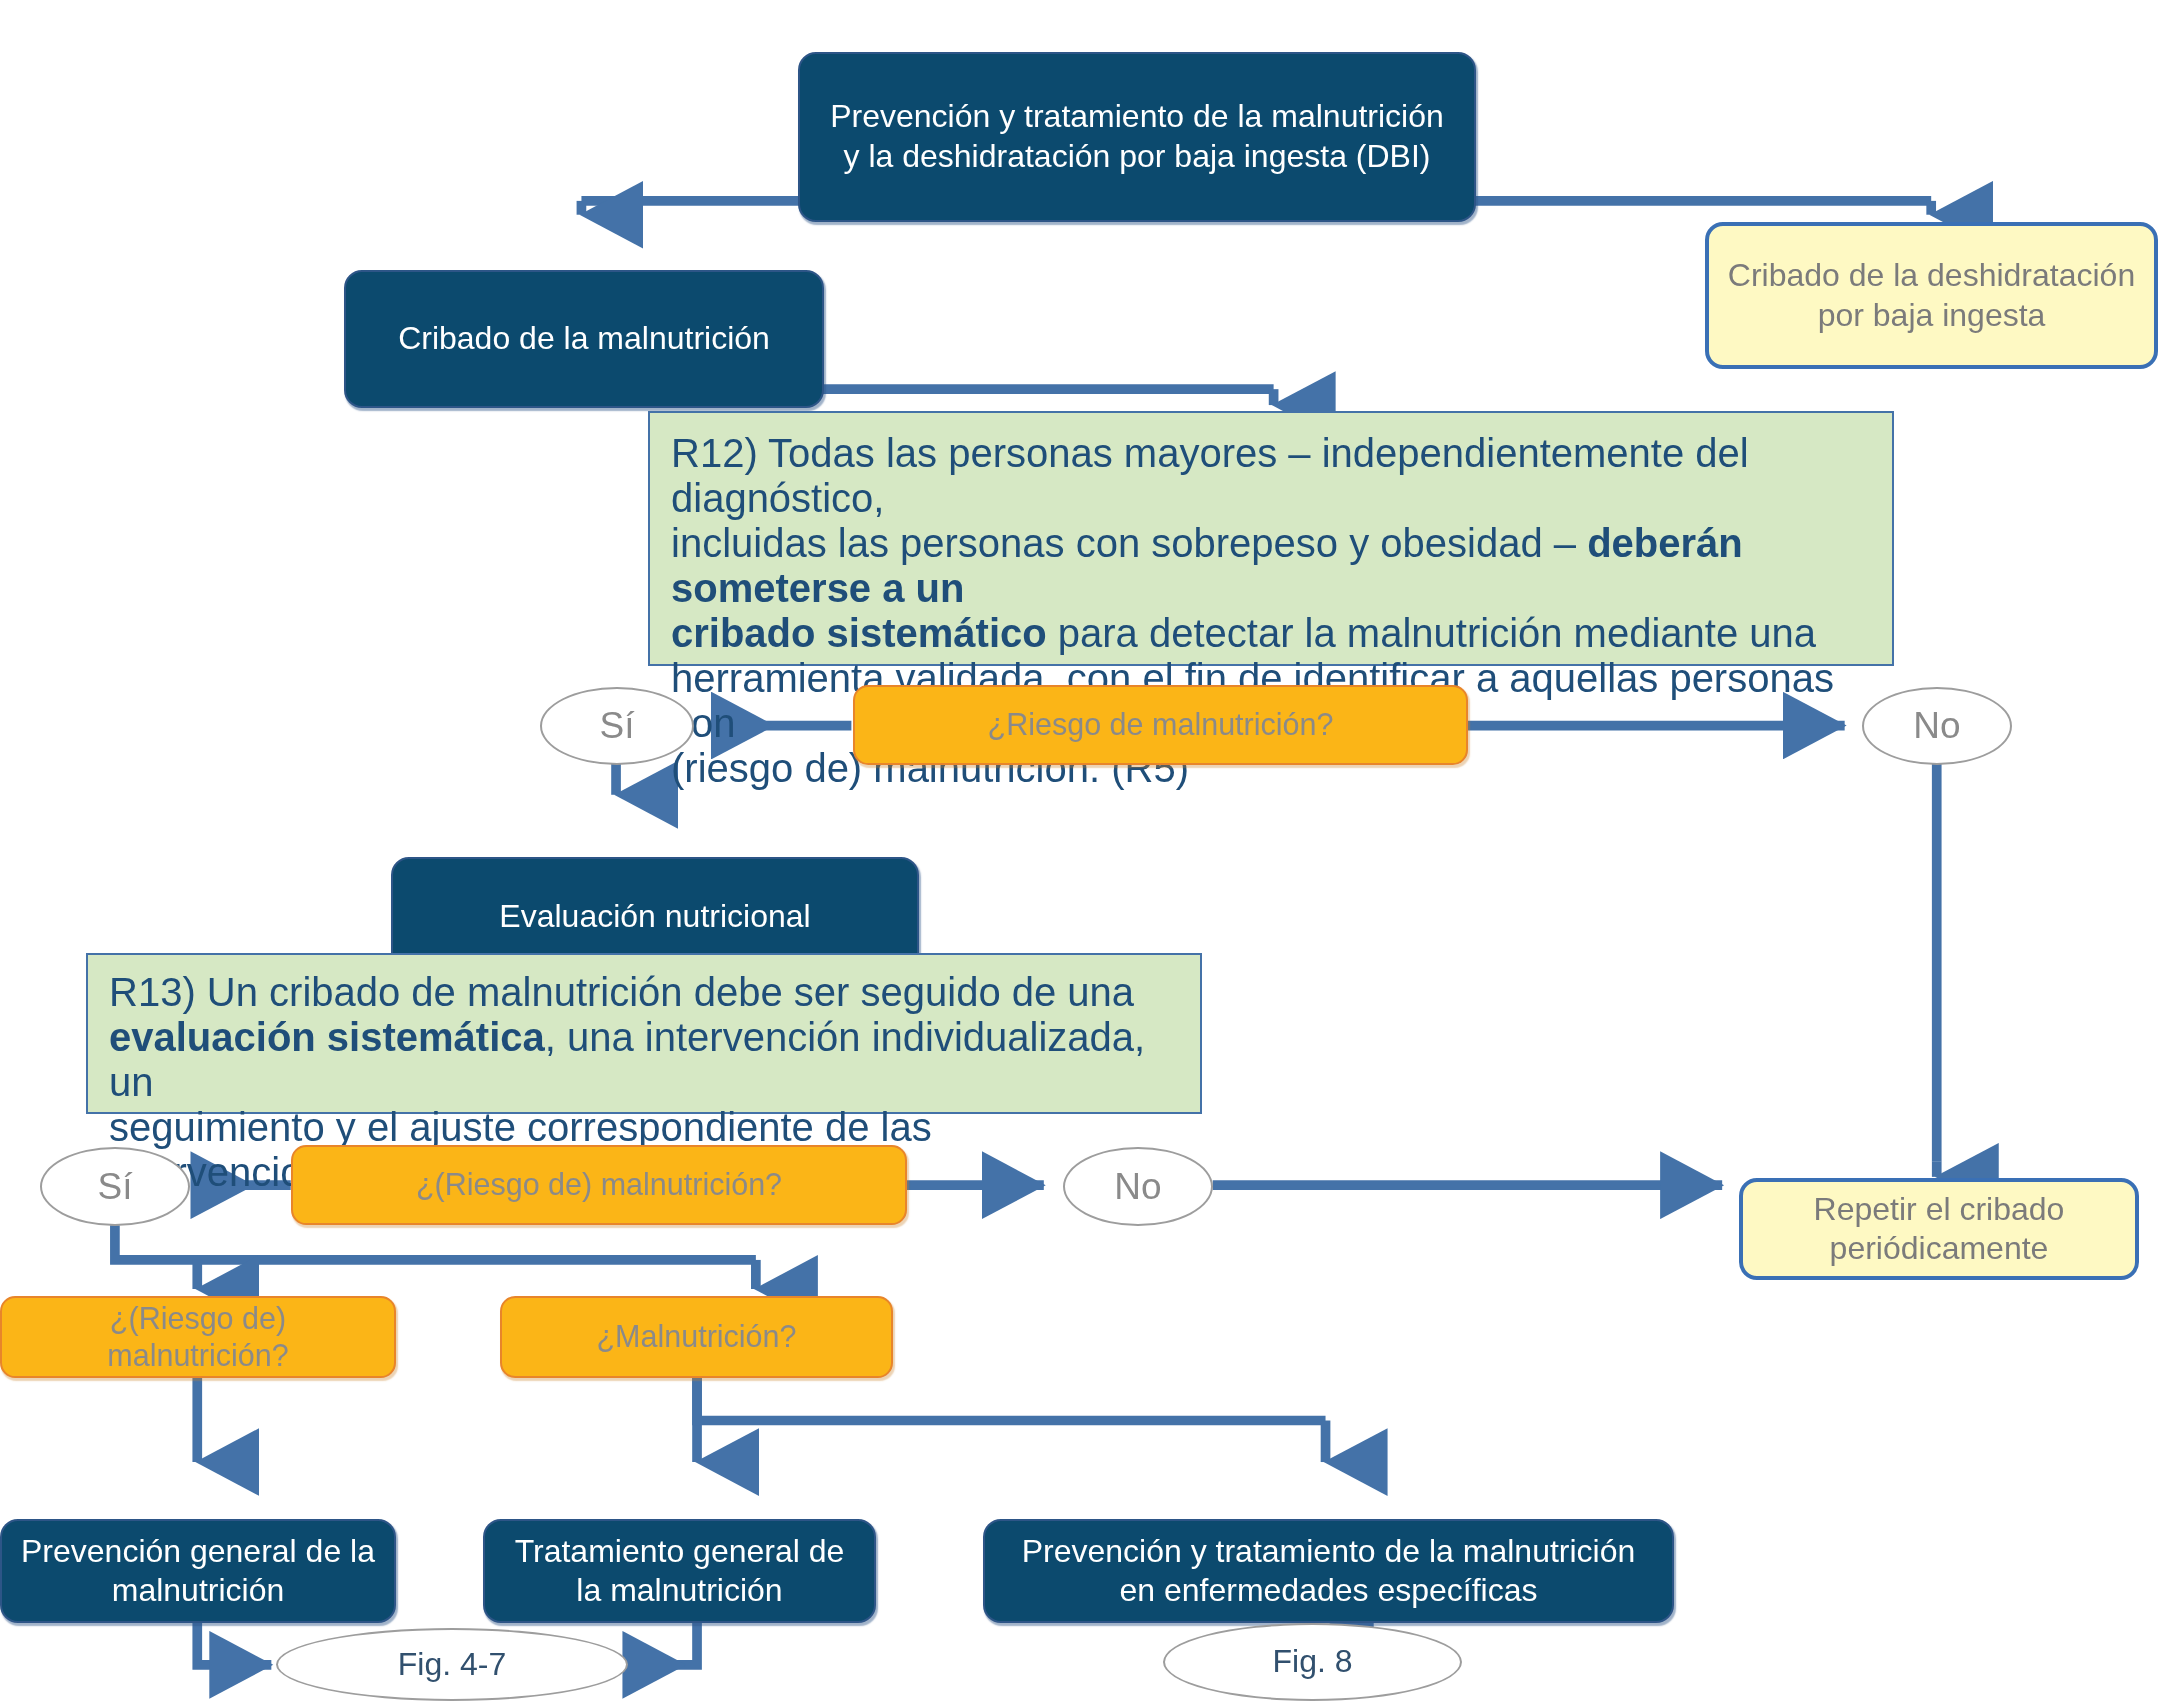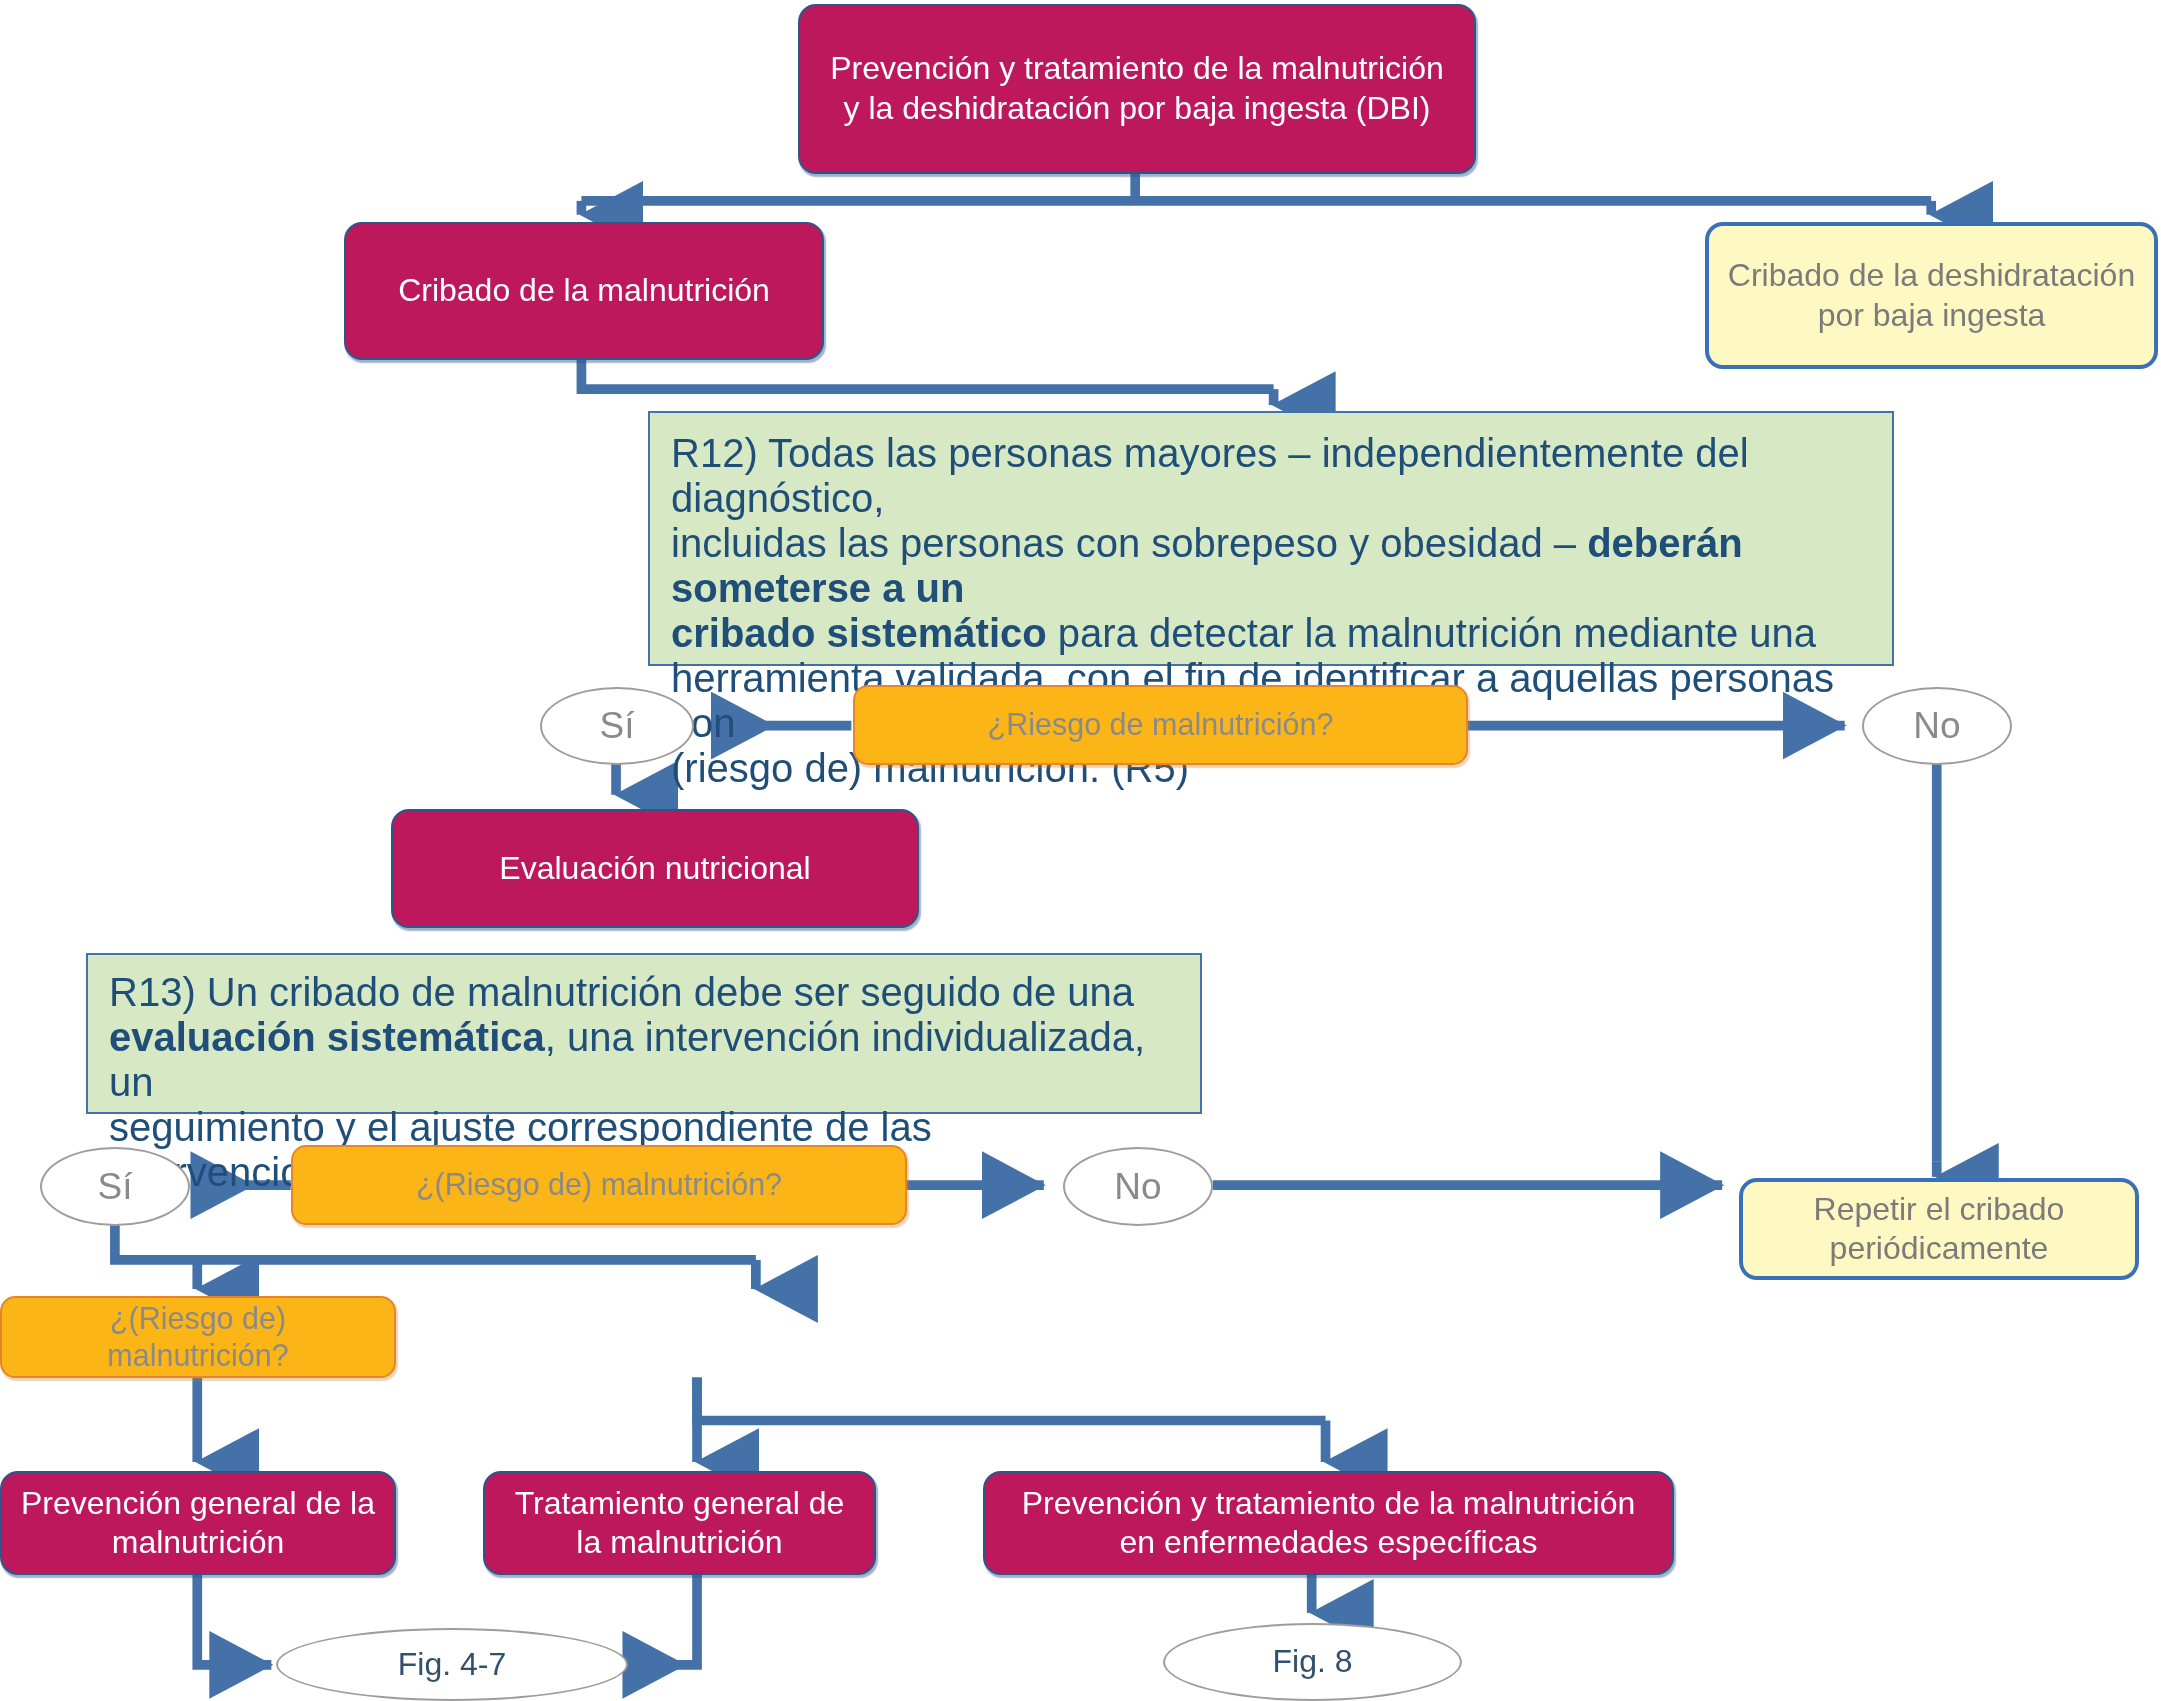--- a/index.html
+++ b/index.html
@@ -25,25 +25,26 @@
   .node {
     position: absolute;
     display: flex;
     align-items: center;
     justify-content: center;
     text-align: center;
     line-height: 1.22;
   }
   
   .box-blue {
-    background: #be185d;
+    background: #0c4a6e;
     border: 2.1px solid #2D5587;
     border-radius: 18px;
     color: #ffffff;
     box-shadow: 1.4px 2.1px 1.4px rgba(45,85,135,0.45);
+    margin-top: 48px;
   }
   
   .box-white {
     background: #fef9c3;
     border: 4.2px solid #3A70B5;
     border-radius: 18px;
     color: #7B7B7B;
   }
   
   .box-orange {
@@ -193,20 +194,23 @@
   </div>
 
   <div class="node box-white t-node" style="left:1739px; top:1178px; width:400px; height:102px; padding:0 12px;">
     <span>Repetir el cribado periódicamente</span>
   </div>
 
   <div class="node box-orange t-dec" style="left:0px; top:1296px; width:396px; height:82px; padding:0 14px;">
     <span>¿(Riesgo de) malnutrición?</span>
   </div>
 
+  <div class="node box-orange t-dec" style="left:500px; top:1296px; width:393px; height:82px; padding:0 14px;">
+    <span>¿Malnutrición?</span>
+  </div>
 
   <div class="node box-blue t-node" style="left:0px; top:1471px; width:396px; height:104px; padding:0 15.2px;">
     <span>Prevención general de la malnutrición</span>
   </div>
 
   <div class="node box-blue t-node" style="left:483px; top:1471px; width:393px; height:104px; padding:0 15.2px;">
     <span>Tratamiento general de la malnutrición</span>
   </div>
 
   <div class="node box-blue t-node" style="left:983px; top:1471px; width:691px; height:104px; padding:0 15.2px;">

